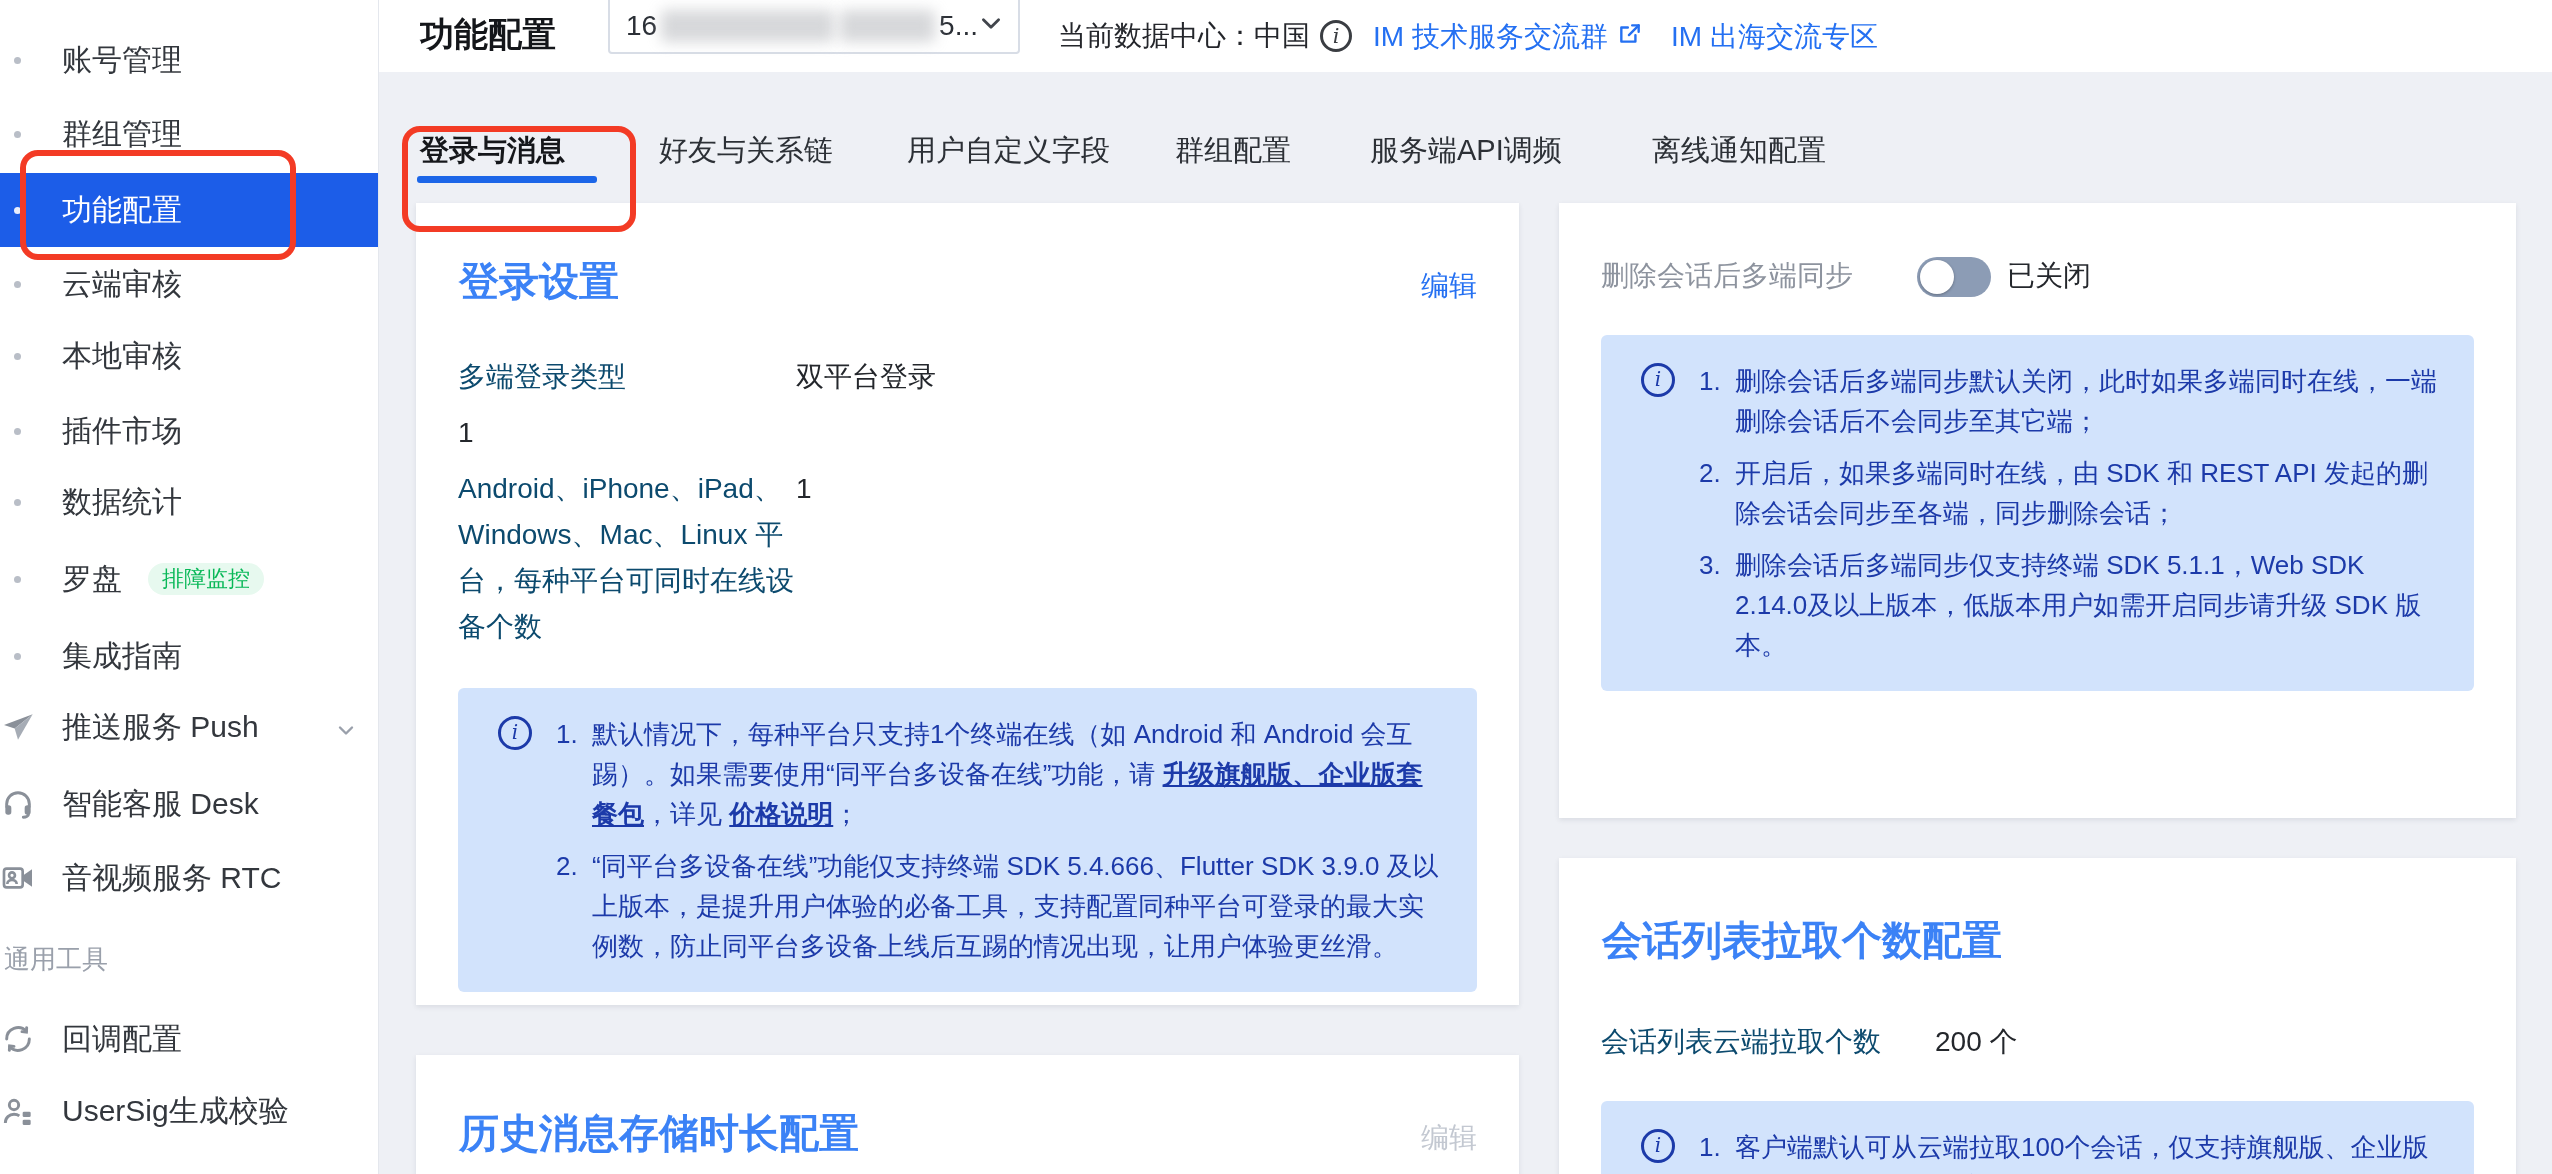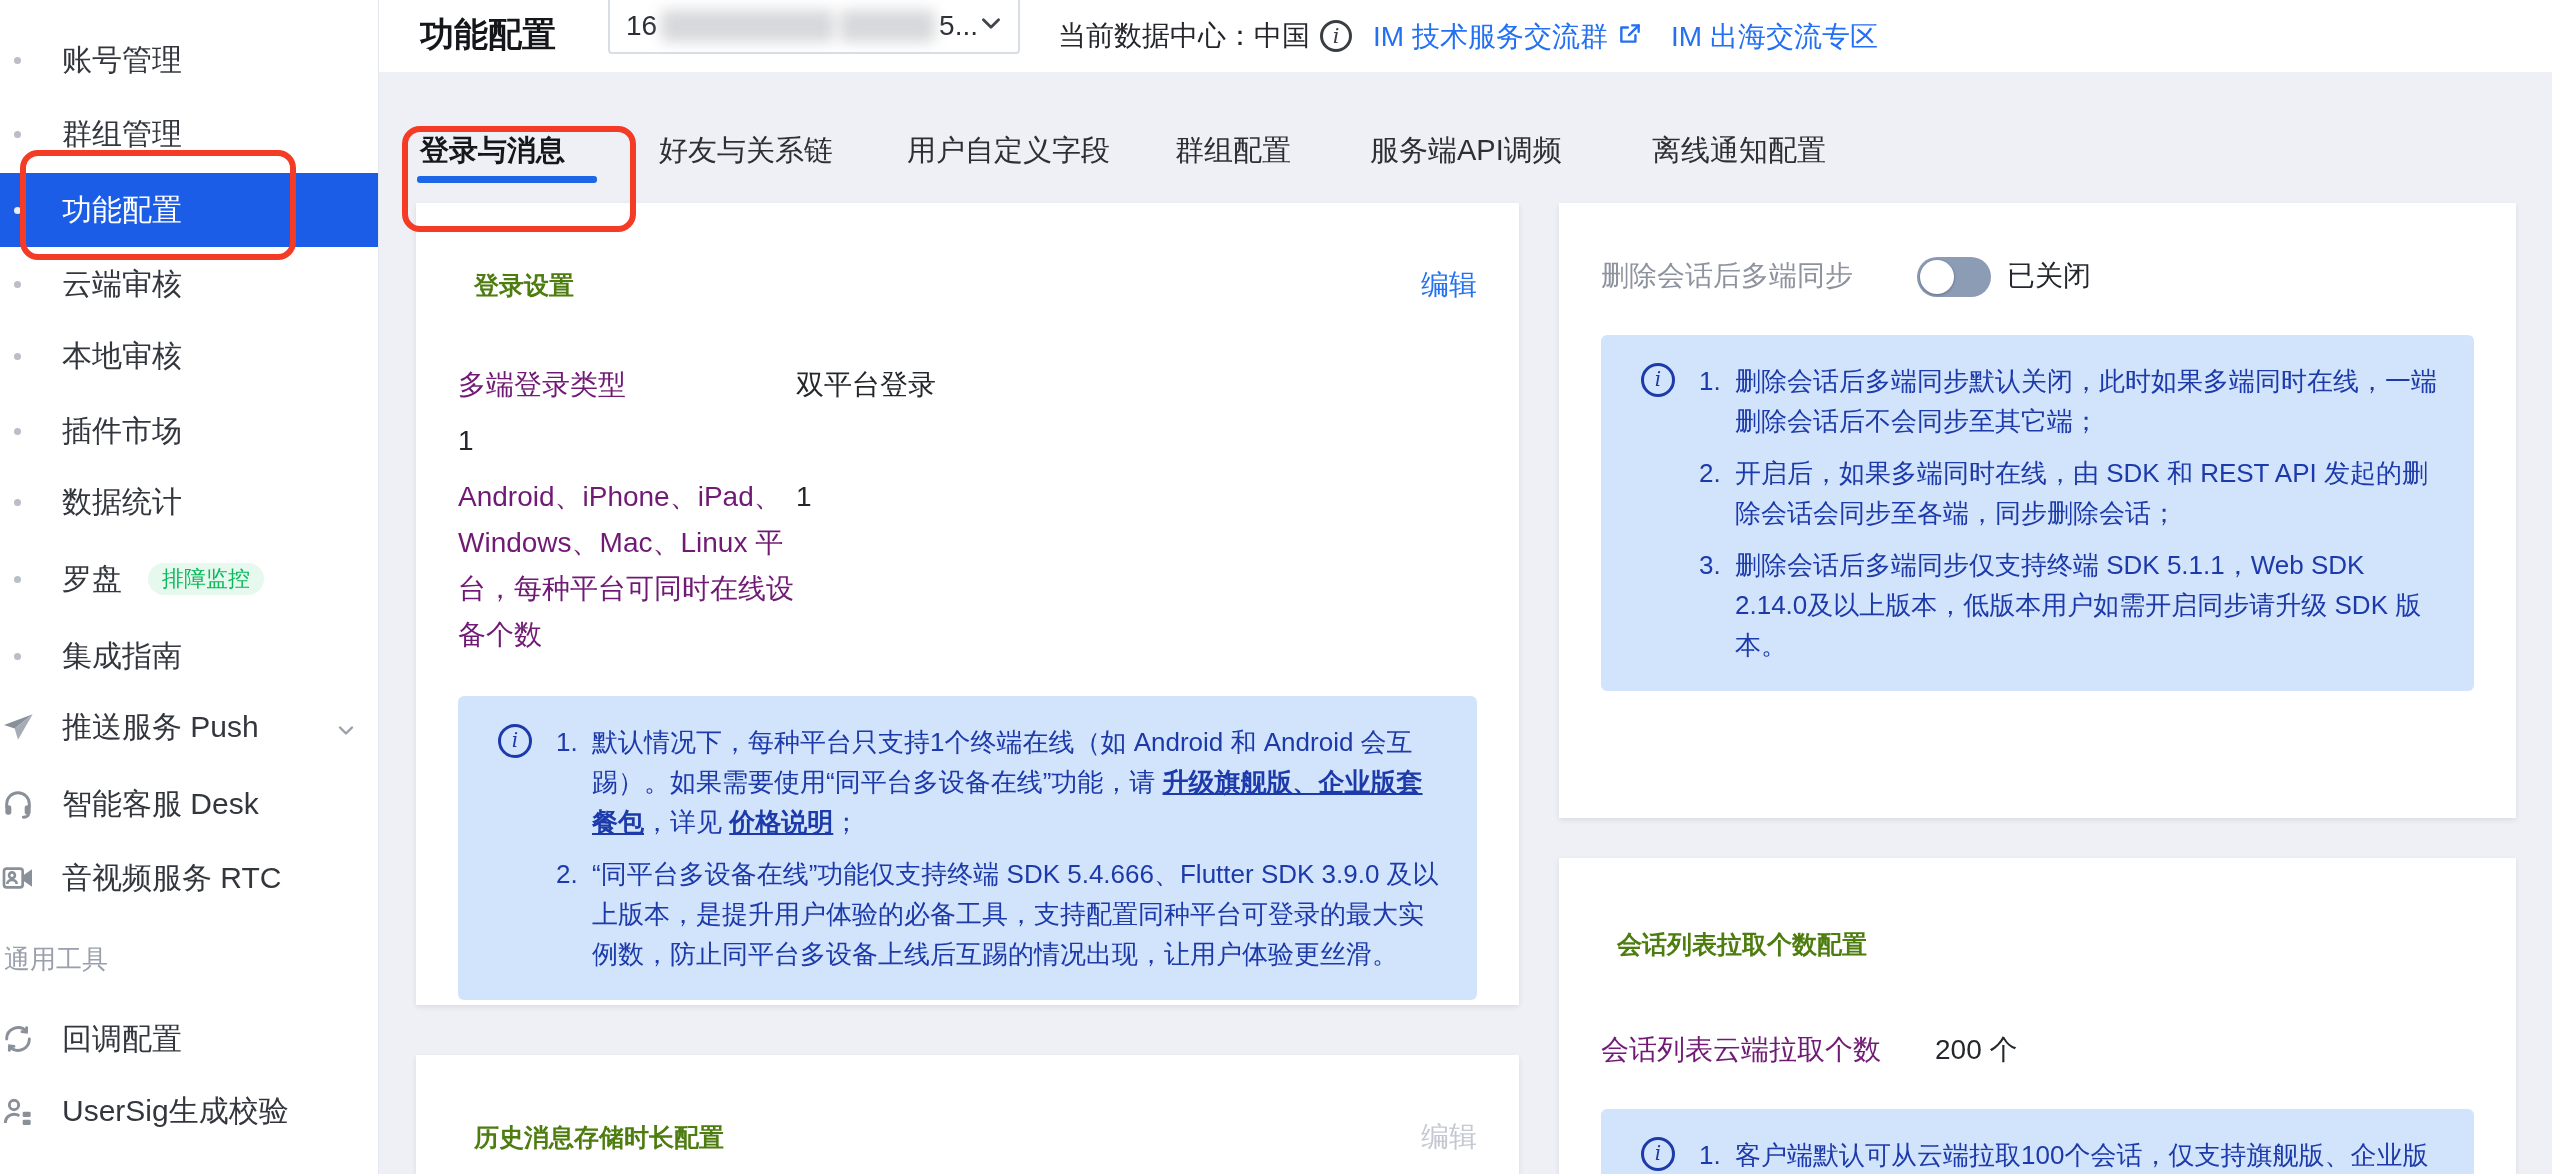--- a/index.html
+++ b/index.html
@@ -66,27 +66,27 @@
   #annot-tab{left:402px;top:126px;width:222px;height:94px;}
 
   
   .card{position:absolute;background:#fff;box-shadow:0 2px 5px rgba(40,50,70,.10);}
   #card-login{left:416px;top:203px;width:1103px;height:802px;}
   #card-history{left:416px;top:1055px;width:1103px;height:170px;}
   #card-sync{left:1559px;top:203px;width:957px;height:615px;}
   #card-conv{left:1559px;top:858px;width:957px;height:380px;}
 
   .card-head{display:flex;justify-content:space-between;align-items:baseline;padding:50px 42px 0;}
-  .card-head h2{margin:16px;font-size:25px;font-weight:bold;color:#4d7c0f;}
+  .card-head h2{margin:1px;font-size:40px;font-weight:bold;color:#3b82f6;}
   .edit{font-size:28px;color:#2470f2;cursor:pointer;text-decoration:none;}
   .edit.disabled{color:#c3c8d1;cursor:default;}
 
   .rows{padding:0 42px;margin-top:44px;}
   .row{display:flex;margin-bottom:10px;align-items:flex-start;}
-  .rlbl{flex:0 0 338px;color:#701a75;line-height:46px;}
+  .rlbl{flex:0 0 338px;color:#0c4a6e;line-height:46px;}
   .rval{line-height:46px;color:#24272c;}
   #card-conv .rlbl{flex-basis:334px;}
 
   .row-toggle{display:flex;align-items:flex-start;padding:0 42px;margin-top:54px;}
   .tlabel{flex:0 0 316px;color:#8d939e;}
   .toggle{width:74px;height:40px;border-radius:20px;background:#8c9cb5;position:relative;
           cursor:pointer;flex-shrink:0;}
   .knob{position:absolute;left:3px;top:3px;width:34px;height:34px;border-radius:50%;background:#fff;
         box-shadow:0 1px 3px rgba(0,0,0,.3);}
   .tstate{margin-left:16px;color:#24272c;}

